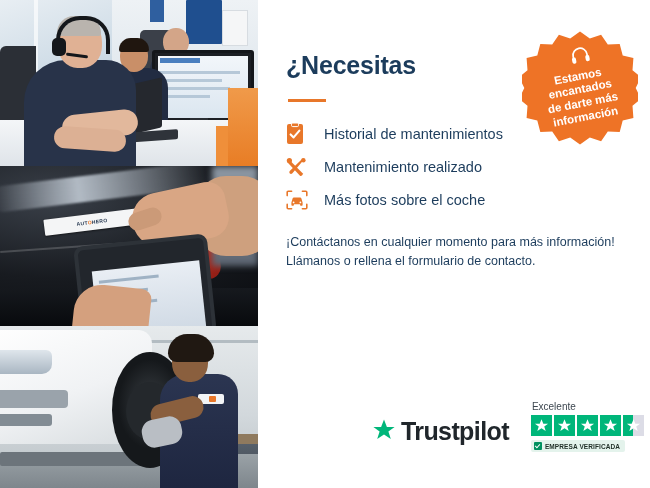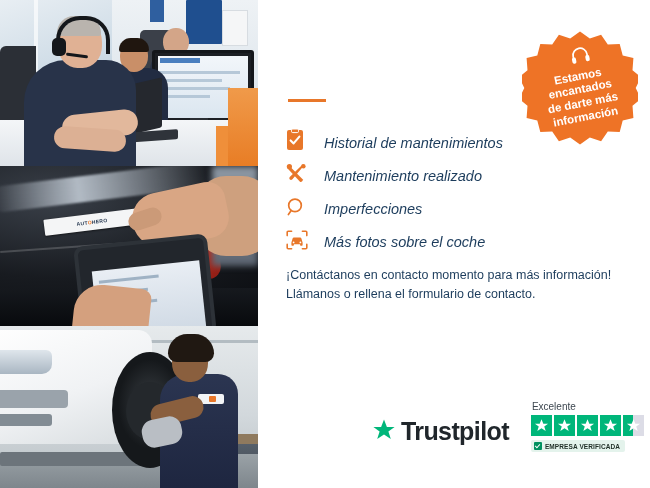--- a/index.html
+++ b/index.html
@@ -341,23 +341,22 @@
     background: #e8772a;
     margin: 18px 0 16px 2px;
   }
   .features {
     list-style: none;
     margin: 0;
     padding: 0;
   }
   .feature {
     display: flex;
-    align-items: flex-end;
+    align-items: center;
     height: 33px;
-    font-style: italic;
   }
   .feature-icon {
     width: 30px;
     flex: 0 0 30px;
     display: flex;
     align-items: center;
     justify-content: flex-start;
   }
   .feature-label {
     font-size: 14.5px;
@@ -570,21 +569,21 @@
       <div class="p3-worker-hair"></div>
       <div class="p3-arm"></div>
       <div class="p3-glove"></div>
     </div>
 
   </div>
 
   <div class="content">
 
     <h1 class="title">
-      <br>
+      <span>¿Necesitas</span><br>
     </h1>
 
     <div class="divider"></div>
 
     <ul class="features">
 
       <li class="feature">
         <span class="feature-icon">
           <svg width="18" height="22" viewBox="0 0 18 22">
             <rect x="1" y="1" width="16" height="20" rx="2" fill="#e8772a"></rect>
@@ -600,50 +599,41 @@
           <svg width="21" height="21" viewBox="0 0 21 21">
             <path d="M3 2.6 L16.6 16.2 a2 2 0 0 1 -2.6 2.6 L1.4 5.2 a4 4 0 0 1 1.6 -2.6 Z" fill="#e8772a" transform="rotate(0 10 10)"></path>
             <path d="M18 2.6 L6.4 16.2 a2 2 0 0 1 -2.6 0.4 a2 2 0 0 1 0.2 -2.8 L16.6 1.4 a3.4 3.4 0 0 1 1.4 1.2 Z" fill="#e8772a"></path>
             <circle cx="3.4" cy="3.6" r="2.6" fill="#e8772a"></circle>
             <circle cx="17.4" cy="3.2" r="2.2" fill="#e8772a"></circle>
           </svg>
         </span>
         <span class="feature-label">Mantenimiento realizado</span>
       </li>
 
-      <li class="feature">
-        <span class="feature-icon">
-          <svg width="20" height="20" viewBox="0 0 20 20">
-            <circle cx="9" cy="8.4" r="6.3" fill="none" stroke="#e8772a" stroke-width="1.7"></circle>
-            <line x1="5.2" y1="13.6" x2="2.4" y2="17.6" stroke="#e8772a" stroke-width="1.7" stroke-linecap="round"></line>
-          </svg>
-        </span>
-        <span class="feature-label">Imperfecciones</span>
-      </li>
 
       <li class="feature">
         <span class="feature-icon">
           <svg width="22" height="20" viewBox="0 0 22 20">
             <path d="M1.2 5.6 V2.2 a1 1 0 0 1 1 -1 H5.6" fill="none" stroke="#e8772a" stroke-width="1.6" stroke-linecap="round"></path>
             <path d="M16.4 1.2 H19.8 a1 1 0 0 1 1 1 V5.6" fill="none" stroke="#e8772a" stroke-width="1.6" stroke-linecap="round"></path>
             <path d="M20.8 14.4 V17.8 a1 1 0 0 1 -1 1 H16.4" fill="none" stroke="#e8772a" stroke-width="1.6" stroke-linecap="round"></path>
             <path d="M5.6 18.8 H2.2 a1 1 0 0 1 -1 -1 V14.4" fill="none" stroke="#e8772a" stroke-width="1.6" stroke-linecap="round"></path>
             <path d="M5.4 12.6 L6.6 8.6 a1.4 1.4 0 0 1 1.3 -1 h6.2 a1.4 1.4 0 0 1 1.3 1 l1.2 4 v2.4 a0.7 0.7 0 0 1 -0.7 0.7 h-1.1 a0.7 0.7 0 0 1 -0.7 -0.7 v-0.7 H7.9 v0.7 a0.7 0.7 0 0 1 -0.7 0.7 H6.1 a0.7 0.7 0 0 1 -0.7 -0.7 Z" fill="#e8772a"></path>
             <circle cx="7.6" cy="12.4" r="0.9" fill="#ffffff"></circle>
             <circle cx="14.4" cy="12.4" r="0.9" fill="#ffffff"></circle>
           </svg>
         </span>
         <span class="feature-label">Más fotos sobre el coche</span>
       </li>
 
 
     </ul>
 
     <div class="contact">
-      <div>¡Contáctanos en contacto momento para más información!</div>
+      <div>¡Contáctanos en cualquier momento para más información!</div>
       <div>Llámanos o rellena el formulario de contacto.</div>
     </div>
 
     <div class="badge">
       <svg width="116" height="116" viewBox="0 0 116 116">
         <path d="M58 1.5 L67.8 8.6 L79.1 4.7 L85.8 14.6 L97.7 13.9 L100.7 25.5 L111.4 28.1 L110.5 40.3 L119.0 47.0 L113.7 58.0 L119.0 69.0 L110.5 75.7 L111.4 87.9 L100.7 90.5 L97.7 102.1 L85.8 101.4 L79.1 111.3 L67.8 107.4 L58 114.5 L48.2 107.4 L36.9 111.3 L30.2 101.4 L18.3 102.1 L15.3 90.5 L4.6 87.9 L5.5 75.7 L-3.0 69.0 L2.3 58.0 L-3.0 47.0 L5.5 40.3 L4.6 28.1 L15.3 25.5 L18.3 13.9 L30.2 14.6 L36.9 4.7 L48.2 8.6 Z" fill="#ee7326"></path>
       </svg>
       <span class="badge-headset">
         <svg width="20" height="18" viewBox="0 0 20 18">
           <path d="M3 12 V9.2 a7 7 0 0 1 14 0 V12" fill="none" stroke="#ffffff" stroke-width="1.7" stroke-linecap="round"></path>

